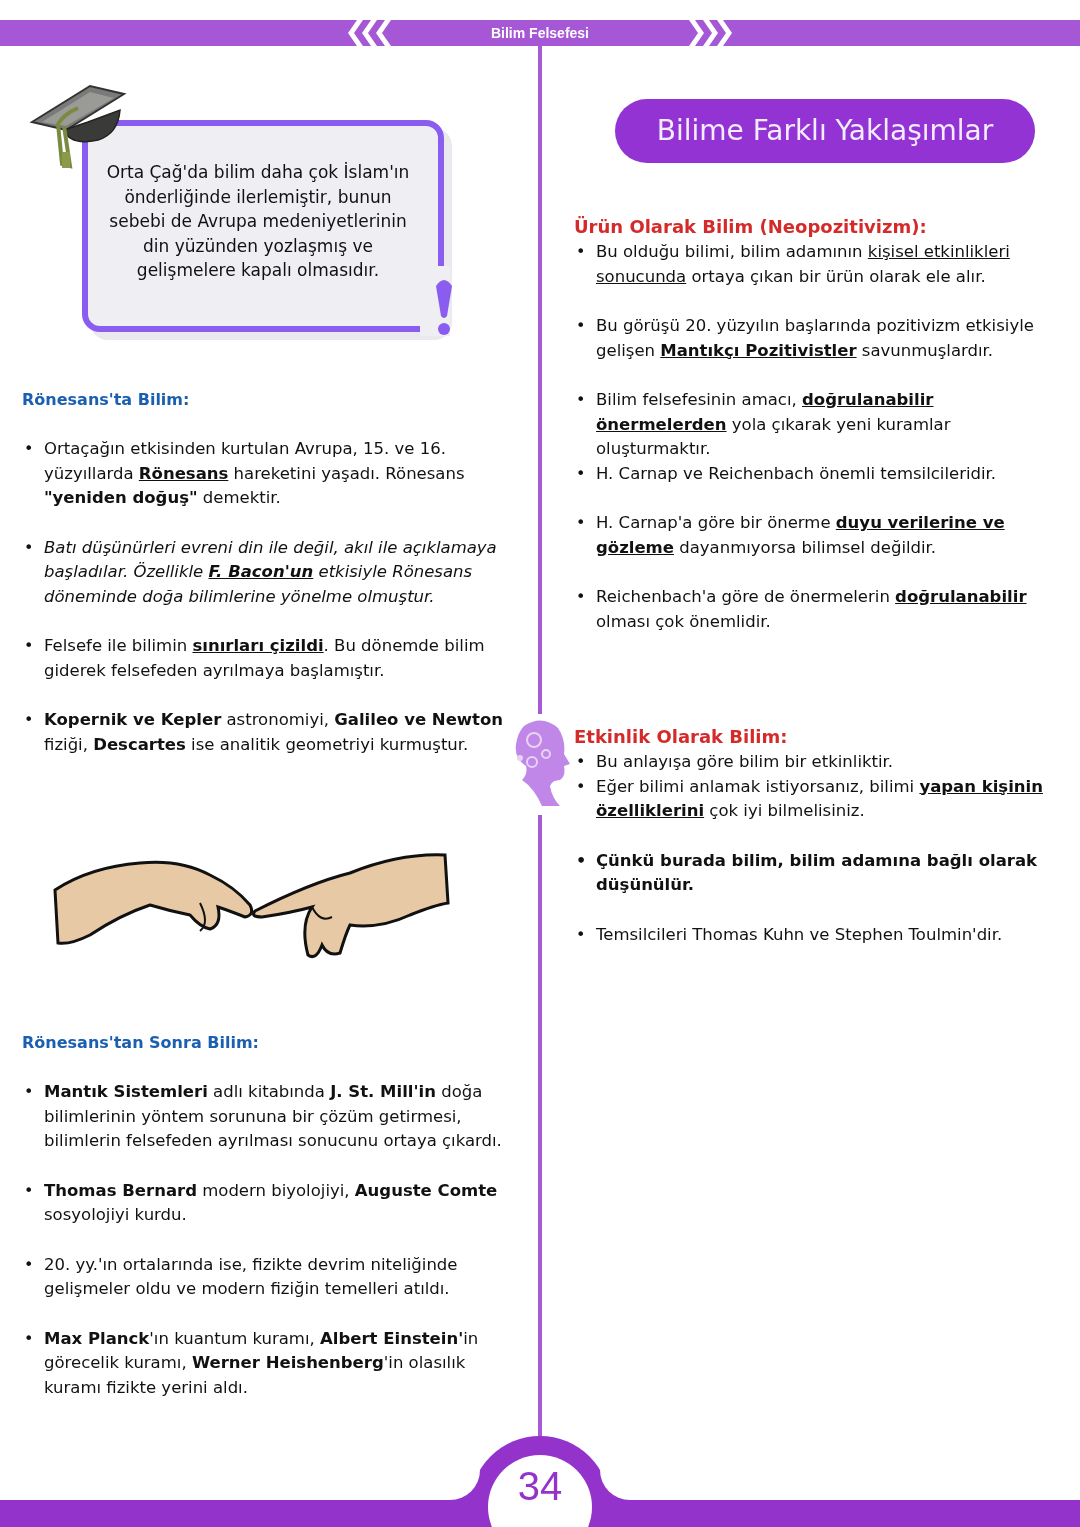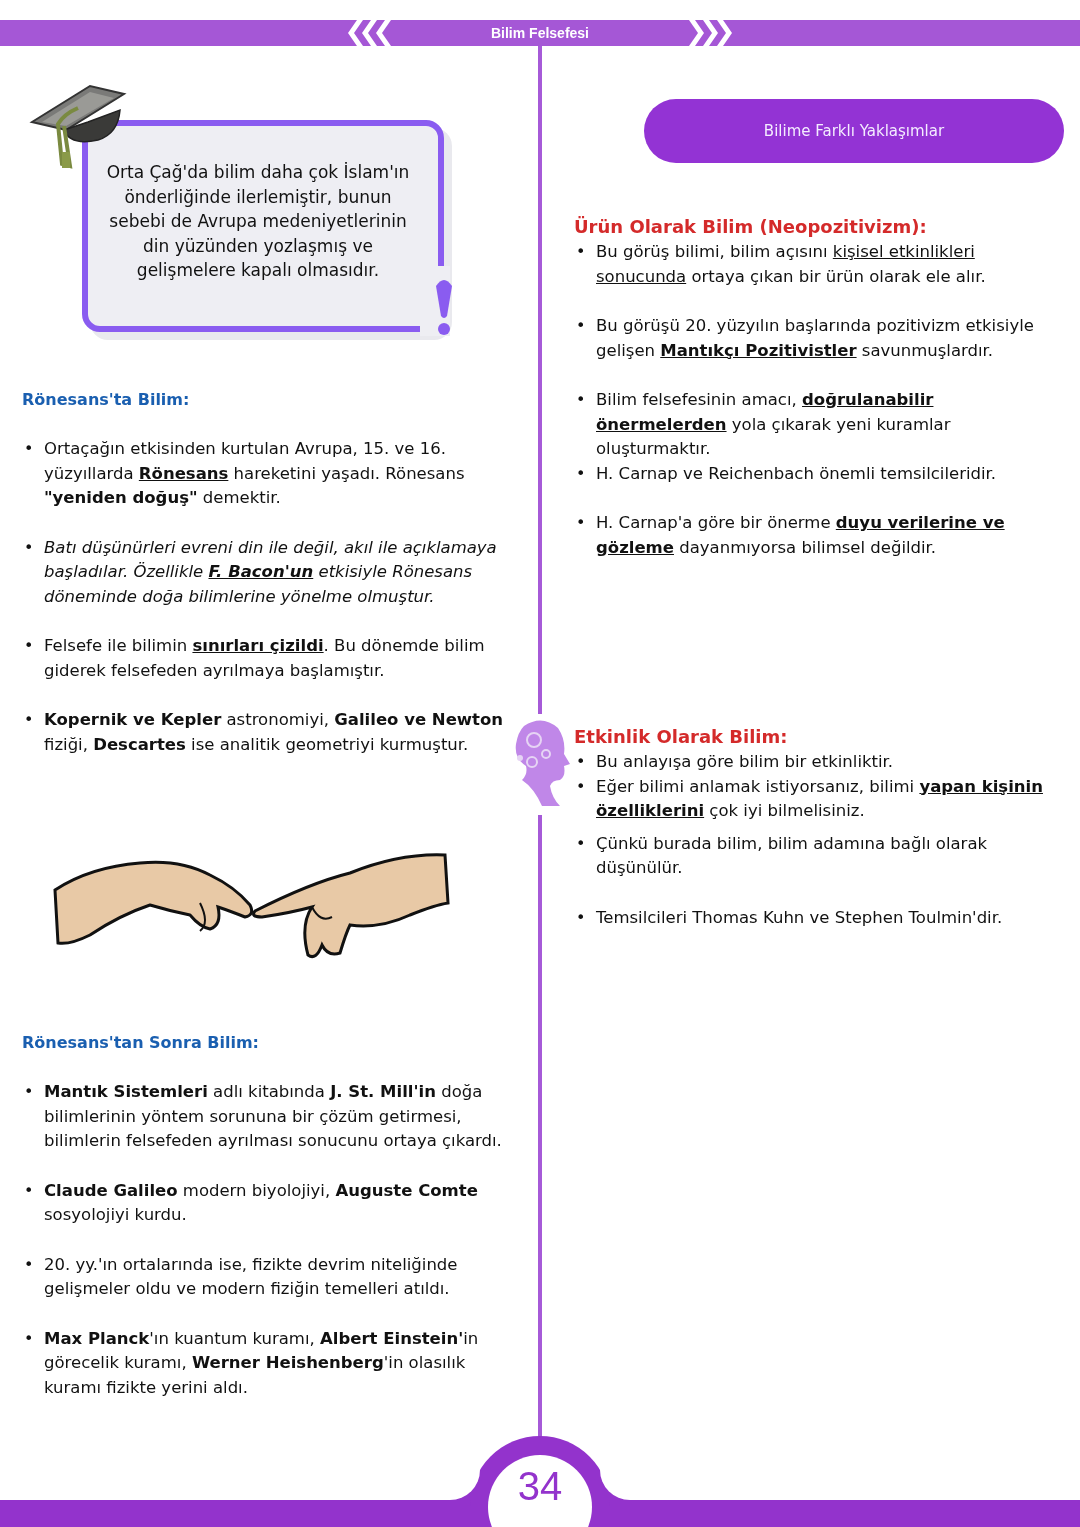--- a/index.html
+++ b/index.html
@@ -25,22 +25,22 @@
 
   .section-heading-blue { position: absolute; font-size: 16px; font-weight: bold; color: #1a5fb0; text-align: right; }
   .section-heading-red { position: absolute; font-size: 18px; font-weight: bold; color: #d42a2a; }
 
   ul.bullets { position: absolute; list-style: none; }
   ul.bullets li { position: relative; padding-left: 22px; font-size: 16.5px; line-height: 24.5px; color: #111; }
   ul.bullets li::before { content: "\2022"; position: absolute; left: 2px; top: 0; font-size: 16px; }
   .b { font-weight: bold; }
   .u { text-decoration: underline; }
 
-  .pill-title { position: absolute; left: 644px; top: 99px; width: 420px; height: 64px; border-radius: 32px;
-    background: #9333d4; color: #f4ecff; font-size: 15px; line-height: 64px; text-align: center; }
+  .pill-title { position: absolute; left: 615px; top: 99px; width: 420px; height: 64px; border-radius: 32px;
+    background: #9333d4; color: #f4ecff; font-size: 28px; line-height: 64px; text-align: center; }
 
   
   .footer-band { position: absolute; left: 0; top: 1500px; width: 1080px; height: 27px; background: #9333cc; }
   .footer-hump { position: absolute; left: 470px; top: 1436px; width: 140px; height: 120px; background: #9333cc; border-radius: 70px 70px 0 0; }
   .footer-hump-l { position: absolute; left: 440px; top: 1470px; width: 40px; height: 30px; background: #9333cc; }
   .footer-hump-lc { position: absolute; left: 420px; top: 1450px; width: 60px; height: 50px; background: #fff; border-radius: 0 0 30px 0; }
   .footer-hump-r { position: absolute; left: 600px; top: 1470px; width: 40px; height: 30px; background: #9333cc; }
   .footer-hump-rc { position: absolute; left: 600px; top: 1450px; width: 60px; height: 50px; background: #fff; border-radius: 0 0 0 30px; }
   .page-circle { position: absolute; left: 488px; top: 1455px; width: 104px; height: 104px; border-radius: 50%; background: #fff; }
   .page-num { position: absolute; left: 488px; top: 1464px; width: 104px; text-align: center; font-size: 40px; font-weight: normal; color: #9333cc; font-family: "Liberation Sans", sans-serif; }
@@ -102,49 +102,50 @@
 <svg style="position:absolute;left:50px;top:845px;width:400px;height:125px;" viewBox="0 0 400 125">
   <path d="M5,45 Q40,22 90,18 Q130,14 160,30 Q185,42 200,60 Q205,70 195,72 Q180,66 168,62 Q172,80 160,84 Q150,82 140,70 Q120,66 100,60 Q70,70 40,90 Q20,100 8,98 Z" fill="#e8c9a6" stroke="#111" stroke-width="3"></path>
   <path d="M150,58 Q160,78 150,86" fill="none" stroke="#111" stroke-width="2"></path>
   <path d="M395,10 Q350,8 300,28 Q260,38 205,66 Q200,72 212,72 Q240,68 262,62 Q250,80 258,110 Q266,116 272,100 Q278,112 290,108 Q296,88 300,80 Q330,84 360,70 Q385,60 398,58 Z" fill="#e8c9a6" stroke="#111" stroke-width="3"></path>
   <path d="M262,62 Q270,78 282,72" fill="none" stroke="#111" stroke-width="2"></path>
 </svg>
 
 <div class="section-heading-blue" style="left:22px;top:1033px;">Rönesans'tan Sonra Bilim:</div>
 <ul class="bullets" style="left:22px;top:1080px;width:500px;">
     <li><span class="b">Mantık Sistemleri</span><span> adlı kitabında </span><span class="b">J. St. Mill'in</span><span> doğa bilimlerinin yöntem sorununa bir çözüm getirmesi, bilimlerin felsefeden ayrılması sonucunu ortaya çıkardı.</span></li>
-    <li style="margin-top: 25px;"><span class="b">Claude Galileo</span><span> modern biyolojiyi, </span><span class="b">Auguste Comte</span><span> sosyolojiyi kurdu.</span></li>
+    <li style="margin-top: 25px;"><span class="b">Thomas Bernard</span><span> modern biyolojiyi, </span><span class="b">Auguste Comte</span><span> sosyolojiyi kurdu.</span></li>
     <li style="margin-top: 25px;"><span>20. yy.'ın ortalarında ise, fizikte devrim niteliğinde gelişmeler oldu ve modern fiziğin temelleri atıldı.</span></li>
     <li style="margin-top: 25px;"><span> </span><span class="b">Max Planck</span><span>'ın kuantum kuramı, </span><span class="b">Albert Einstein'</span><span>in görecelik kuramı, </span><span class="b">Werner Heishenberg</span><span>'in olasılık kuramı fizikte yerini aldı.</span></li>
   </ul>
 
 <div class="pill-title">Bilime Farklı Yaklaşımlar</div>
 
 <div class="section-heading-red" style="left:574px;top:216px;">Ürün Olarak Bilim (Neopozitivizm):</div>
 <ul class="bullets" style="left:574px;top:240px;width:480px;">
-    <li><span>Bu görüş bilimi, bilim açısını </span><span class="u">kişisel etkinlikleri sonucunda</span><span> ortaya çıkan bir ürün olarak ele alır.</span></li>
+    <li><span>Bu olduğu bilimi, bilim adamının </span><span class="u">kişisel etkinlikleri sonucunda</span><span> ortaya çıkan bir ürün olarak ele alır.</span></li>
     <li style="margin-top: 25px;"><span> Bu görüşü 20. yüzyılın başlarında pozitivizm etkisiyle gelişen </span><span class="b u">Mantıkçı Pozitivistler</span><span> savunmuşlardır.</span></li>
     <li style="margin-top: 25px;"><span>Bilim felsefesinin amacı, </span><span class="b u">doğrulanabilir önermelerden</span><span> yola çıkarak yeni kuramlar oluşturmaktır.</span></li>
     <li style=""><span>H. Carnap ve Reichenbach önemli temsilcileridir.</span></li>
     <li style="margin-top: 25px;"><span>H. Carnap'a göre bir önerme </span><span class="b u">duyu verilerine ve gözleme</span><span> dayanmıyorsa bilimsel değildir.</span></li>
+    <li style="margin-top: 25px;"><span>Reichenbach'a göre de önermelerin </span><span class="b u">doğrulanabilir</span><span> olması çok önemlidir.</span></li>
   </ul>
 
 <svg style="position:absolute;left:512px;top:718px;width:60px;height:90px;" viewBox="0 0 60 90">
   <path d="M12,8 Q30,-4 46,10 Q54,22 52,36 L58,46 L52,48 Q54,58 48,62 Q40,62 38,68 Q40,80 48,88 L30,88 Q22,70 10,62 Q16,56 14,48 Q2,40 4,26 Q6,14 12,8 Z" fill="#c087e8"></path>
   <circle cx="22" cy="22" r="7" fill="none" stroke="#e6d4f4" stroke-width="2"></circle>
   <circle cx="34" cy="36" r="4" fill="none" stroke="#e6d4f4" stroke-width="2"></circle>
   <circle cx="20" cy="44" r="5" fill="none" stroke="#e6d4f4" stroke-width="2"></circle>
   <circle cx="8" cy="40" r="3" fill="#e6d4f4"></circle>
 </svg>
 
 <div class="section-heading-red" style="left:574px;top:726px;">Etkinlik Olarak Bilim:</div>
 <ul class="bullets" style="left:574px;top:750px;width:480px;">
     <li><span>Bu anlayışa göre bilim bir etkinliktir.</span></li>
     <li style=""><span>Eğer bilimi anlamak istiyorsanız, bilimi </span><span class="b u">yapan kişinin özelliklerini</span><span> çok iyi bilmelisiniz.</span></li>
-    <li style="margin-top: 8px;"><span>Çünkü burada bilim, bilim adamına bağlı olarak düşünülür.</span></li>
+    <li style="margin-top: 25px; font-weight: bold;"><span>Çünkü burada bilim, bilim adamına bağlı olarak düşünülür.</span></li>
     <li style="margin-top: 25px;"><span>Temsilcileri Thomas Kuhn ve Stephen Toulmin'dir.</span></li>
   </ul>
 
 <div class="footer-band"></div>
 <div class="footer-hump"></div>
 <div class="footer-hump-l"></div>
 <div class="footer-hump-lc"></div>
 <div class="footer-hump-r"></div>
 <div class="footer-hump-rc"></div>
 <div class="page-circle"></div>

